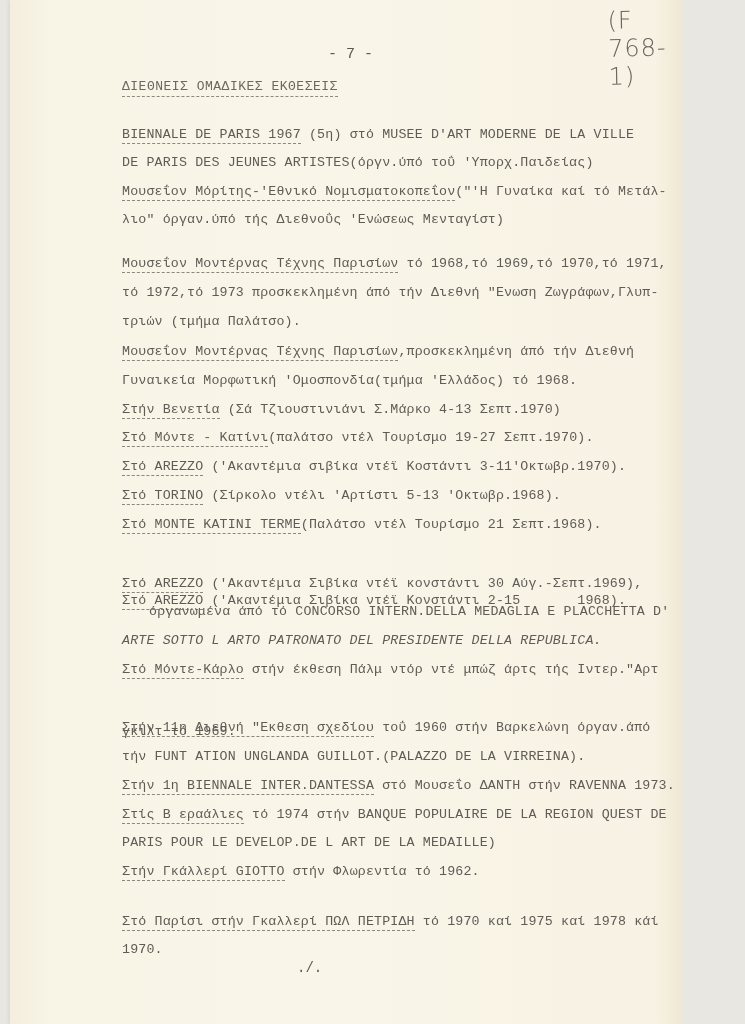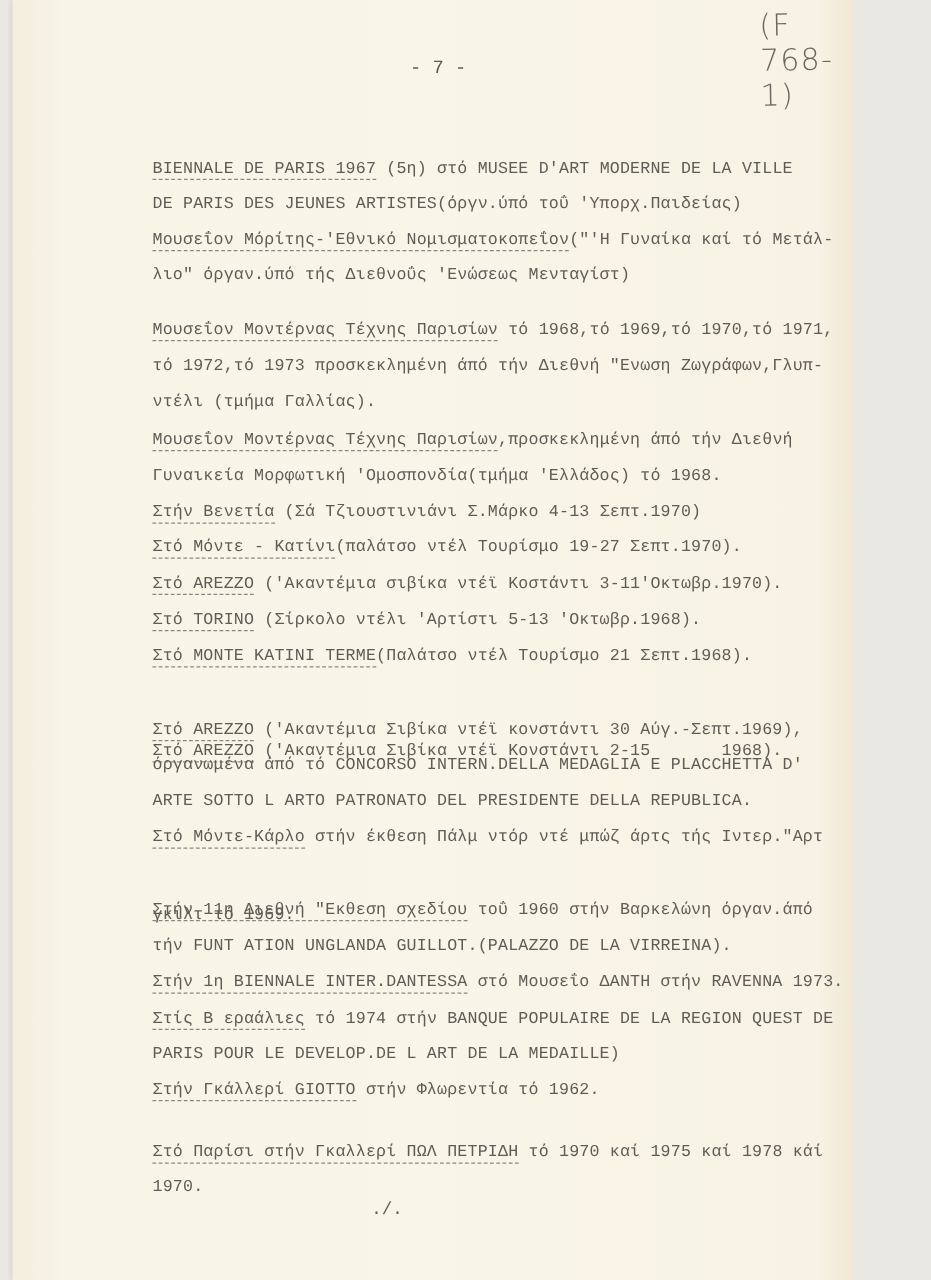--- a/index.html
+++ b/index.html
@@ -39,39 +39,40 @@
     position: absolute; left: 287px; top: 960px;
     font-family: "Liberation Mono", monospace; font-size: 14px; color: #5f5c57;
   }
 </style>
 </head>
 <body>
 
 <div class="paper">
   <div class="handnote">(F 768-1)</div>
   <div class="pageno">- 7 -</div>
+  <div class="heading">ΔΙΕΘΝΕΙΣ ΟΜΑΔΙΚΕΣ ΕΚΘΕΣΕΙΣ</div>
   <div id="lines">
       <div class="line" style="top: 127px;"><span class="u">BIENNALE DE PARIS 1967</span><span> (5η) στό MUSEE D'ART MODERNE DE LA VILLE</span></div>
       <div class="line" style="top: 155px;"><span>DE PARIS DES JEUNES ARTISTES(όργν.ύπό τοΰ 'Υπορχ.Παιδείας)</span></div>
       <div class="line" style="top: 184px;"><span class="u">Μουσεΐον Μόρίτης-'Εθνικό Νομισματοκοπεΐον</span><span>("'Η Γυναίκα καί τό Μετάλ-</span></div>
       <div class="line" style="top: 212px;"><span>λιο" όργαν.ύπό τής Διεθνοΰς 'Ενώσεως Μενταγίστ)</span></div>
       <div class="line" style="top: 256px; font-family: Liberation Mono, monospace;"><span class="u">Μουσεΐον Μοντέρνας Τέχνης Παρισίων</span><span> τό 1968,τό 1969,τό 1970,τό 1971,</span></div>
       <div class="line" style="top: 285px;"><span>τό 1972,τό 1973 προσκεκλημένη άπό τήν Διεθνή "Ενωση Ζωγράφων,Γλυπ-</span></div>
-      <div class="line" style="top: 314px;"><span>ντέλι (τμήμα Γαλλίας).</span></div>
+      <div class="line" style="top: 314px;"><span>τριών (τμήμα Παλάτσο).</span></div>
       <div class="line" style="top: 344px;"><span class="u">Μουσεΐον Μοντέρνας Τέχνης Παρισίων</span><span>,προσκεκλημένη άπό τήν Διεθνή</span></div>
       <div class="line" style="top: 373px;"><span>Γυναικεία Μορφωτική 'Ομοσπονδία(τμήμα 'Ελλάδος) τό 1968.</span></div>
       <div class="line" style="top: 402px;"><span class="u">Στήν Βενετία</span><span> (Σά Τζιουστινιάνι Σ.Μάρκο 4-13 Σεπτ.1970)</span></div>
       <div class="line" style="top: 430px;"><span class="u">Στό Μόντε - Κατίνι</span><span>(παλάτσο ντέλ Τουρίσμο 19-27 Σεπτ.1970).</span></div>
       <div class="line" style="top: 459px;"><span class="u">Στό AREZZO</span><span> ('Ακαντέμια σιβίκα ντέϊ Κοστάντι 3-11'Οκτωβρ.1970).</span></div>
       <div class="line" style="top: 488px;"><span class="u">Στό TORINO</span><span> (Σίρκολο ντέλι 'Αρτίστι 5-13 'Οκτωβρ.1968).</span></div>
       <div class="line" style="top: 517px;"><span class="u">Στό MONTE KATINI TERME</span><span>(Παλάτσο ντέλ Τουρίσμο 21 Σεπτ.1968).</span></div>
       <div class="line" style="top: 546px; margin-top: 47px;"><span class="u">Στό AREZZO</span><span> ('Ακαντέμια Σιβίκα ντέϊ Κονστάντι 2-15       1968).</span></div>
       <div class="line" style="top: 576px;"><span class="u">Στό AREZZO</span><span> ('Ακαντέμια Σιβίκα ντέϊ κονστάντι 30 Αύγ.-Σεπτ.1969),</span></div>
-      <div class="line" style="top: 604px;"><span>όργανωμένα άπό τό CONCORSO INTERN.DELLA MEDAGLIA E PLACCHETTA D'</span></div>
-      <div class="line" style="top: 633px;"><span>ARTE SOTTO L ARTO PATRONATO DEL PRESIDENTE DELLA REPUBLICA.</span></div>
+      <div class="line" style="top: 604px; margin-left: 27px;"><span>όργανωμένα άπό τό CONCORSO INTERN.DELLA MEDAGLIA E PLACCHETTA D'</span></div>
+      <div class="line" style="top: 633px; font-style: italic;"><span>ARTE SOTTO L ARTO PATRONATO DEL PRESIDENTE DELLA REPUBLICA.</span></div>
       <div class="line" style="top: 662px;"><span class="u">Στό Μόντε-Κάρλο</span><span> στήν έκθεση Πάλμ ντόρ ντέ μπώζ άρτς τής Ιντερ."Αρτ</span></div>
       <div class="line" style="top: 724px;"><span>γκιλτ τό 1969.</span></div>
       <div class="line" style="top: 720px;"><span class="u">Στήν 11η Διεθνή "Εκθεση σχεδίου</span><span> τοΰ 1960 στήν Βαρκελώνη όργαν.άπό</span></div>
       <div class="line" style="top: 749px;"><span>τήν FUNT ATION UNGLANDA GUILLOT.(PALAZZO DE LA VIRREINA).</span></div>
       <div class="line" style="top: 778px;"><span class="u">Στήν 1η BIENNALE INTER.DANTESSA</span><span> στό Μουσεΐο ΔΑΝΤΗ στήν RAVENNA 1973.</span></div>
       <div class="line" style="top: 807px;"><span class="u">Στίς Β εραάλιες</span><span> τό 1974 στήν BANQUE POPULAIRE DE LA REGION QUEST DE</span></div>
       <div class="line" style="top: 835px;"><span>PARIS POUR LE DEVELOP.DE L ART DE LA MEDAILLE)</span></div>
       <div class="line" style="top: 864px;"><span class="u">Στήν Γκάλλερί GIOTTO</span><span> στήν Φλωρεντία τό 1962.</span></div>
       <div class="line" style="top: 914px;"><span class="u">Στό Παρίσι στήν Γκαλλερί ΠΩΛ ΠΕΤΡΙΔΗ</span><span> τό 1970 καί 1975 καί 1978 κάί</span></div>
       <div class="line" style="top: 942px;"><span>1970.</span></div>

